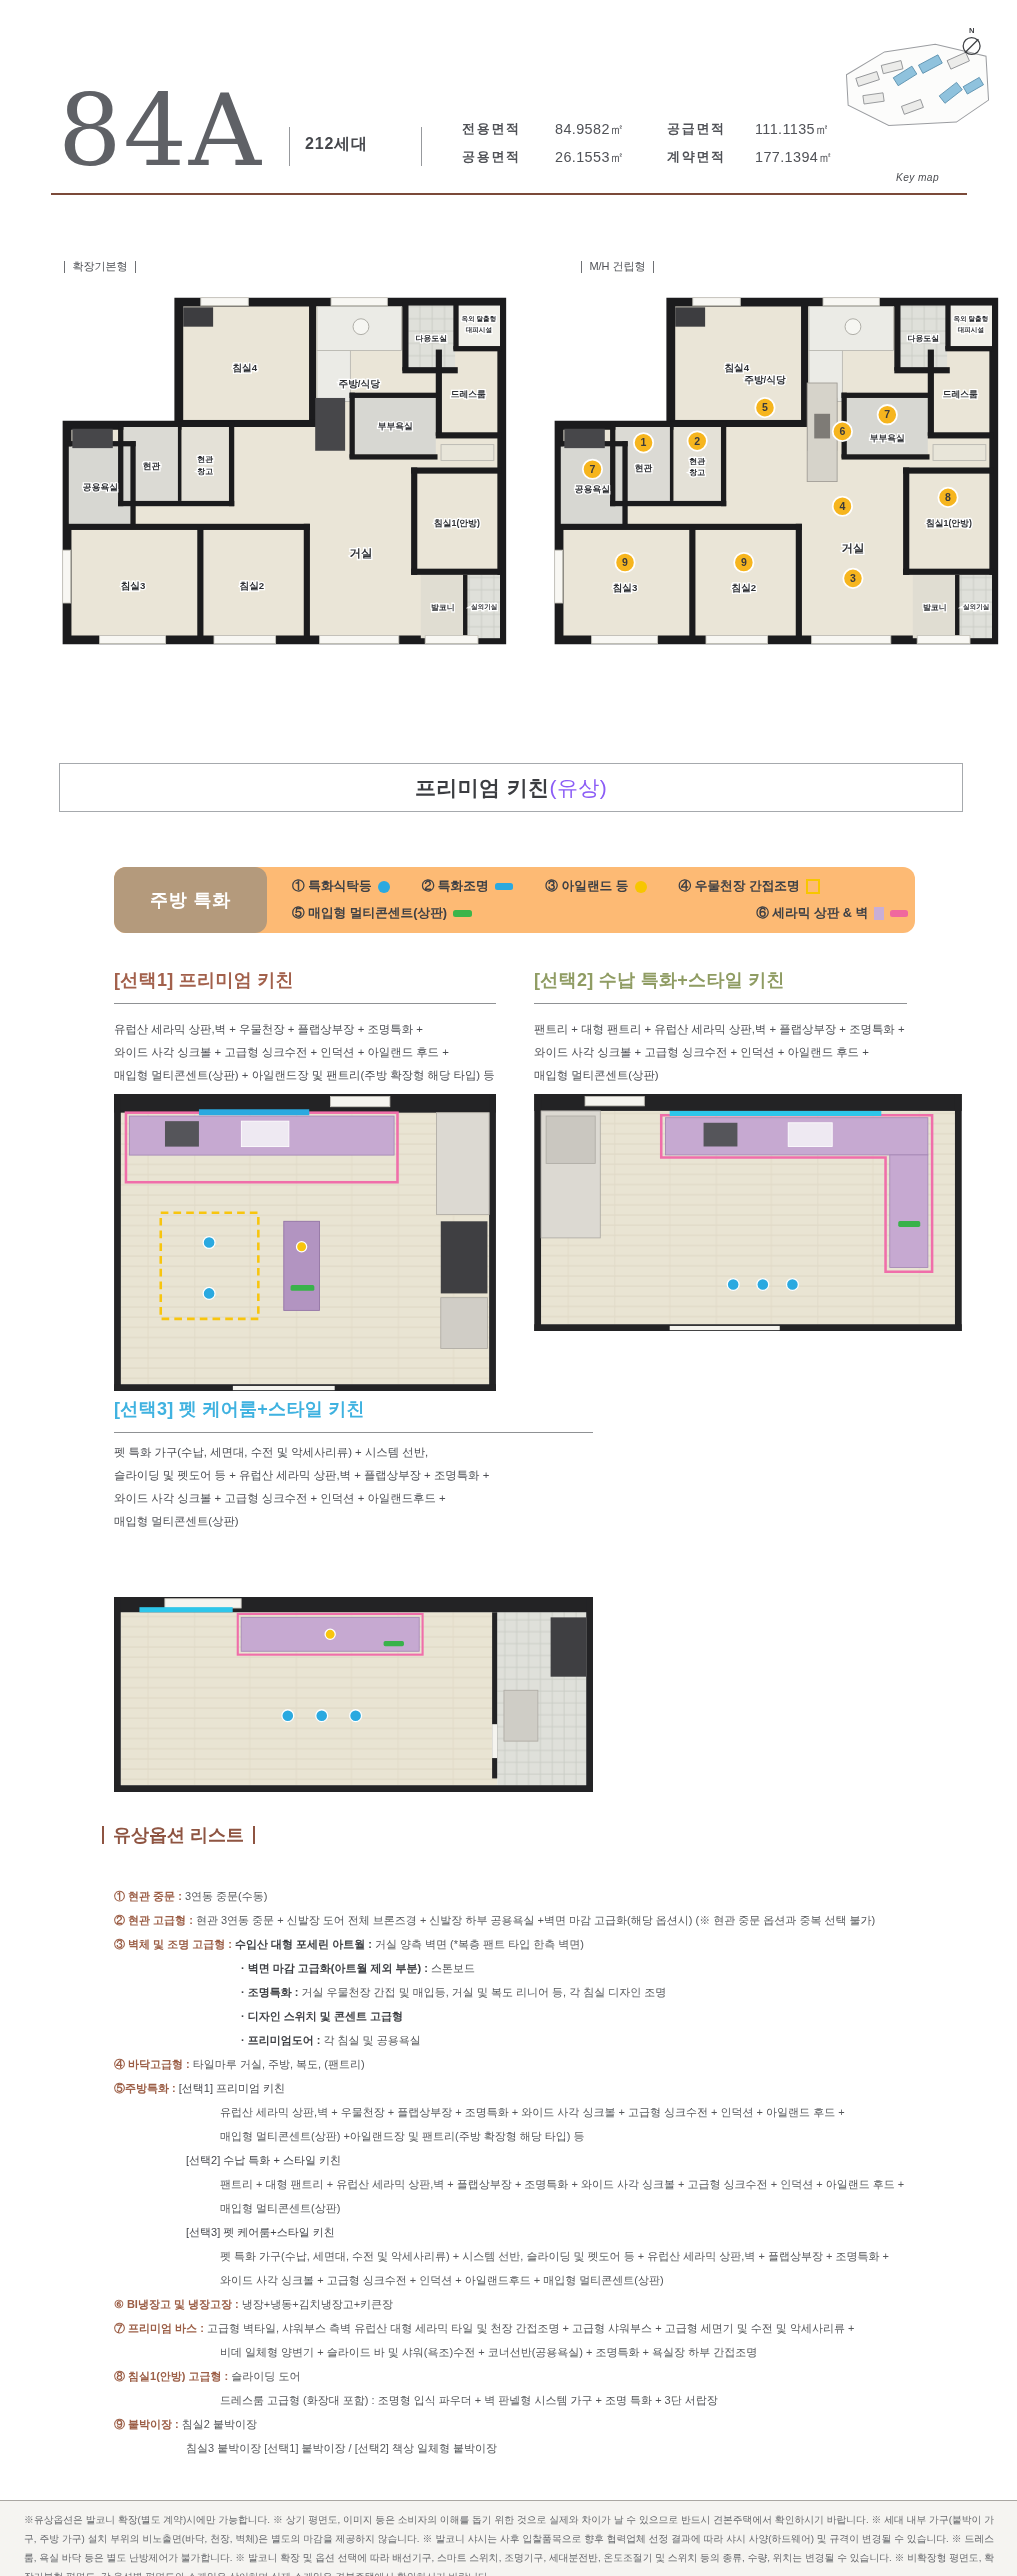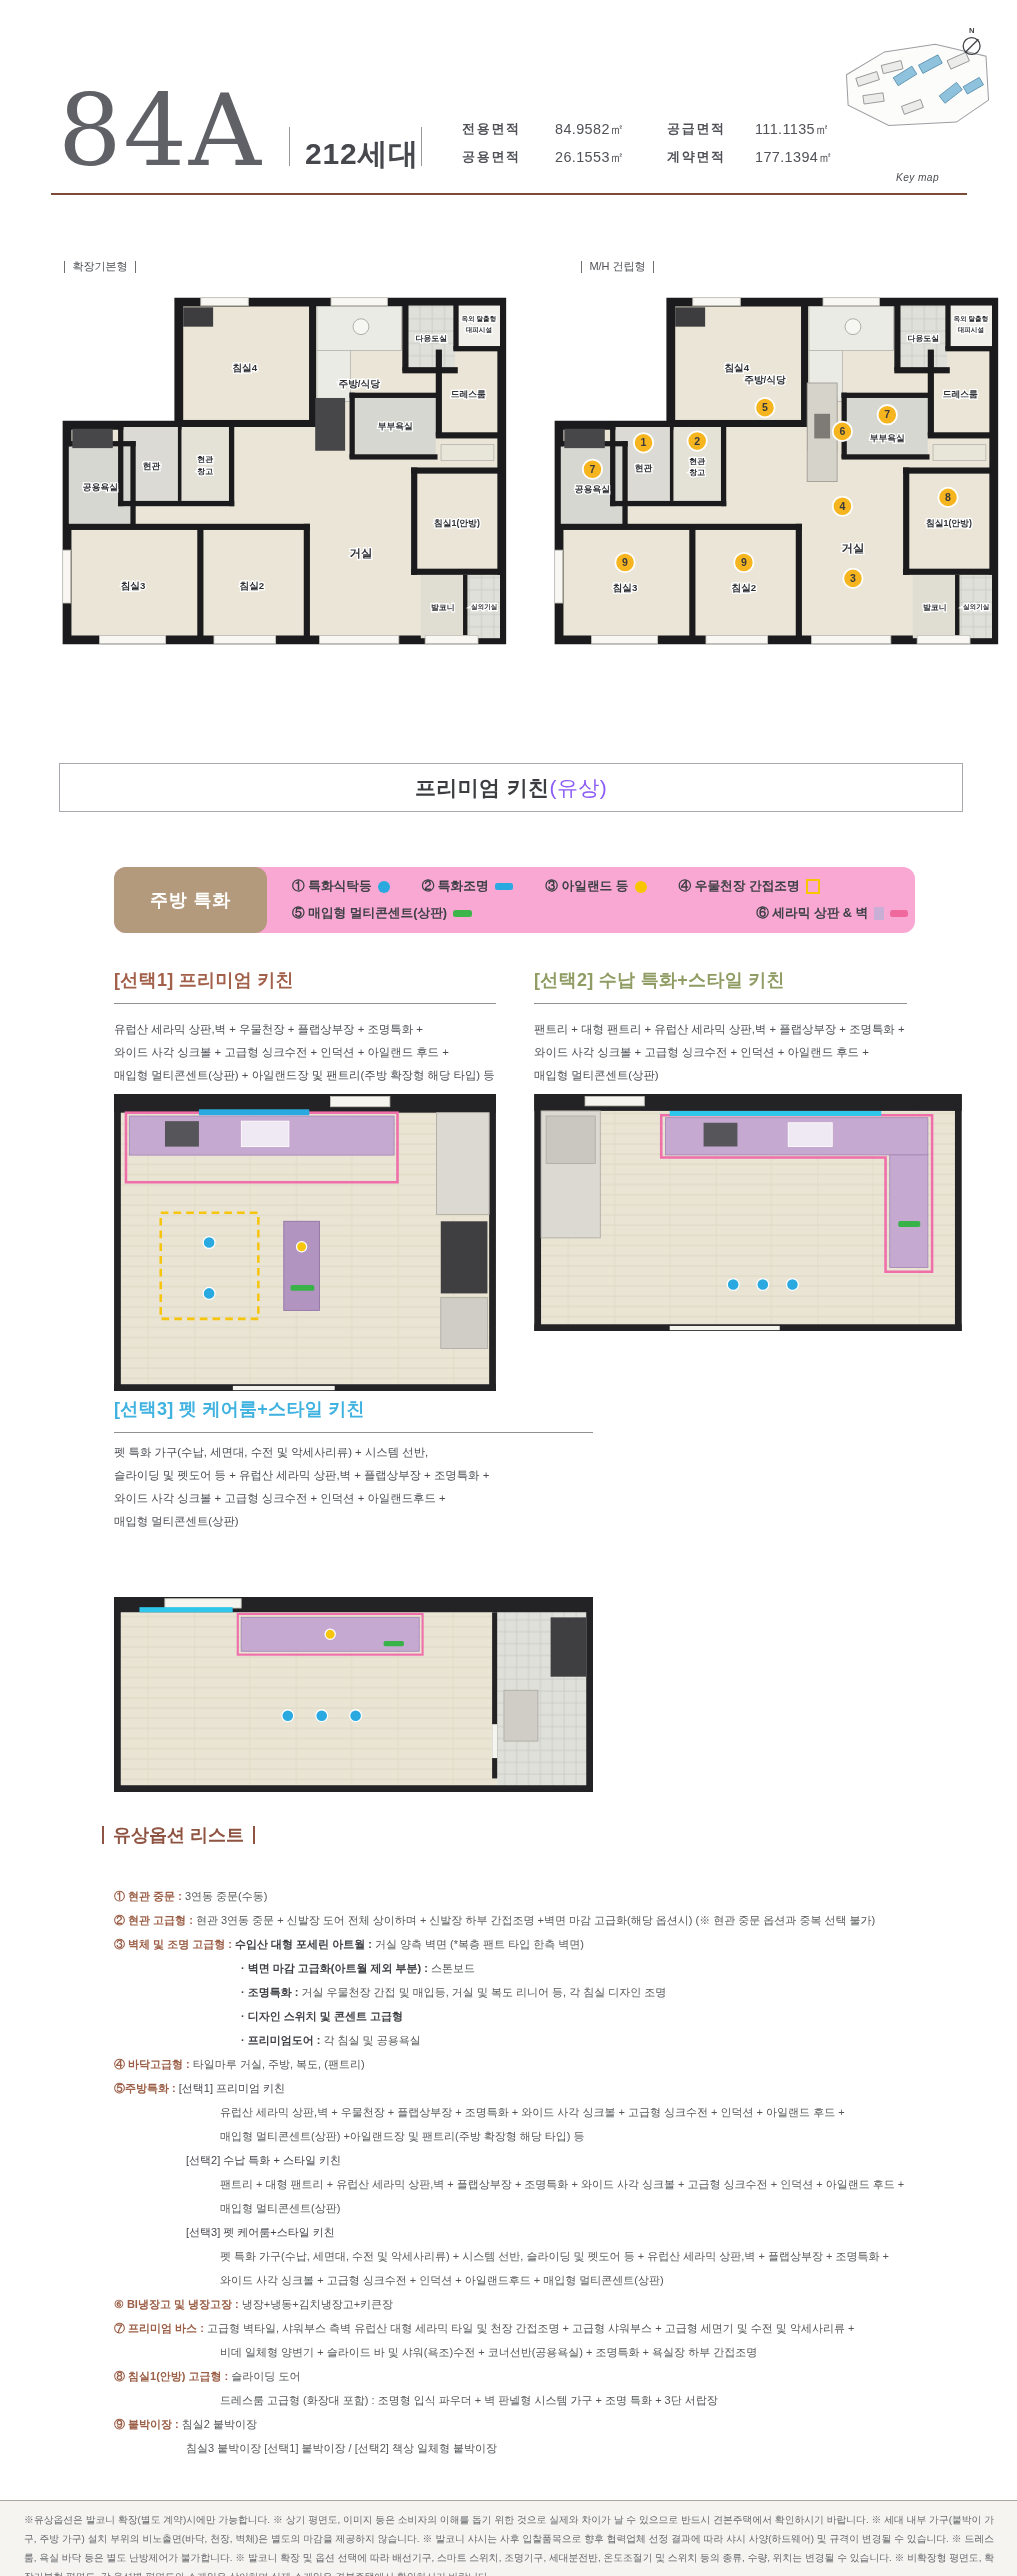--- a/index.html
+++ b/index.html
@@ -4,42 +4,42 @@
 <style>
   html,body{margin:0;padding:0;background:#ffffff;}
   .page{position:relative;width:1018px;height:2576px;margin:0 auto;background:#fff;
         font-family:"Liberation Sans",sans-serif;color:#4b4d52;overflow:hidden;}
   .abs{position:absolute;}
 
   
   .unit-title{font-family:"DejaVu Serif","Liberation Serif",serif;font-size:100px;line-height:1;
               color:#5f6166;letter-spacing:1.7px;font-weight:400;}
   .vbar{width:0.8px;background:#97999d;}
-  .hh-count{font-size:30px;font-weight:bold;color:#46484d;letter-spacing:0.8px;}
+  .hh-count{font-size:16px;font-weight:bold;color:#46484d;letter-spacing:0.8px;}
   .area-label{font-size:13px;color:#505257;letter-spacing:1.7px;font-weight:bold;}
   .area-value{font-size:14.4px;color:#505257;letter-spacing:0.4px;}
   .brown-rule{height:1.7px;background:#7b4a39;}
   .keymap-label{font-size:10.2px;color:#4b4d52;text-align:center;letter-spacing:0.4px;}
 
   
   .plan-type{display:flex;align-items:center;gap:7.6px;font-size:11px;color:#4e5055;}
   .plan-type .tick{width:0.8px;height:12px;background:#6e7074;}
 
   
   .rlabel{font-weight:bold;fill:#2e3034;stroke:#ffffff;stroke-width:3px;paint-order:stroke;
           font-family:"Liberation Sans",sans-serif;text-anchor:middle;}
   .badge-n{font-weight:bold;fill:#3a3a3c;font-size:12px;text-anchor:middle;
            font-family:"Liberation Sans",sans-serif;}
 
   
   .section-box{border:0.8px solid #a6a9ad;background:#fff;display:flex;align-items:center;justify-content:center;}
   .section-title{font-size:21px;font-weight:bold;color:#3b3d41;letter-spacing:0.4px;}
   .section-title .light{font-weight:400;color:#8b5cf6;}
 
-  .legend-panel{background:#f9a8d4;border-radius:12px;}
+  .legend-panel{background:#fdba74;border-radius:12px;}
   .legend-tag{position:absolute;left:0;top:0;bottom:0;width:153px;background:#b49a7c;border-radius:12px;
               display:flex;align-items:center;justify-content:center;color:#fff;font-size:18px;font-weight:bold;letter-spacing:0.8px;}
   .legend-rows{position:absolute;left:178px;top:6px;right:6.8px;bottom:6px;display:flex;flex-direction:column;justify-content:space-around;}
   .legend-row{display:flex;align-items:center;gap:32px;}
   .legend-item{display:flex;align-items:center;gap:6px;font-size:12.7px;font-weight:bold;color:#3e4045;white-space:nowrap;}
   .sw-dot{width:12px;height:12px;border-radius:50%;}
   .sw-bar{width:18.7px;height:6.8px;border-radius:2.5px;}
   .sw-sq-outline{width:10.2px;height:10.2px;border:2.5px solid #f7c600;background:transparent;}
   .sw-sq{width:9.3px;height:12.7px;}
   .c-blue{background:#2aa9e0;} .c-yellow{background:#f7c600;} .c-green{background:#3cb54a;}
@@ -446,21 +446,21 @@
     <span class="tick"></span>
   </div>
 
   <div class="abs options-list" style="left:114px;top:1884px;width:886px;">
 
       <div class="opt-line l0">
         <span class="oh">① 현관 중문 : </span><span class="ob">3연동 중문(수동)</span>
       </div>
 
       <div class="opt-line l0">
-        <span class="oh">② 현관 고급형 : </span><span class="ob">현관 3연동 중문 + 신발장 도어 전체 상이하며 + 신발장 하부 간접조명 +벽면 마감 고급화(해당 옵션시) (※ 현관 중문 옵션과 중복 선택 불가)</span>
+        <span class="oh">② 현관 고급형 : </span><span class="ob">현관 3연동 중문 + 신발장 도어 전체 브론즈경 + 신발장 하부 공용욕실 +벽면 마감 고급화(해당 옵션시) (※ 현관 중문 옵션과 중복 선택 불가)</span>
       </div>
 
       <div class="opt-line l0">
         <span class="oh">③ 벽체 및 조명 고급형 : </span><span class="om">수입산 대형 포세린 아트월 : </span><span class="ob">거실 양측 벽면 (*복층 팬트 타입 한측 벽면)</span>
       </div>
 
       <div class="opt-line sub">
         <span class="oh">· 벽면 마감 고급화(아트월 제외 부분) : </span><span class="ob">스톤보드</span>
       </div>
 

